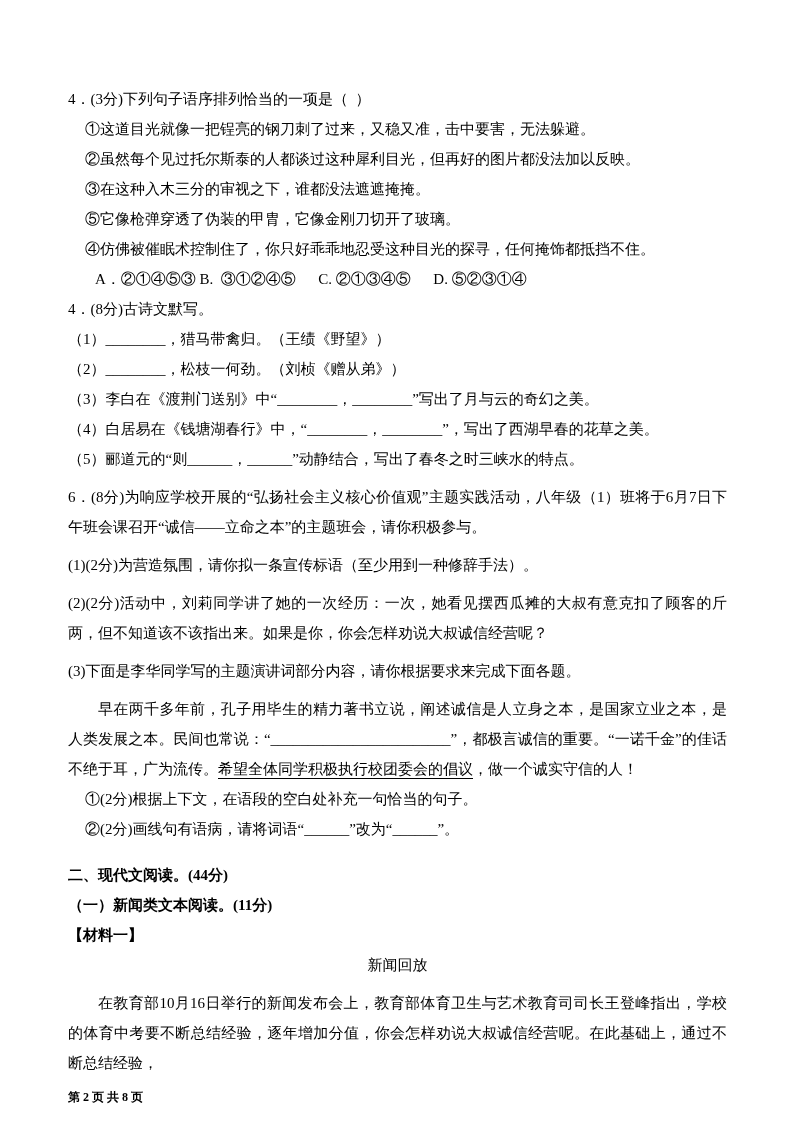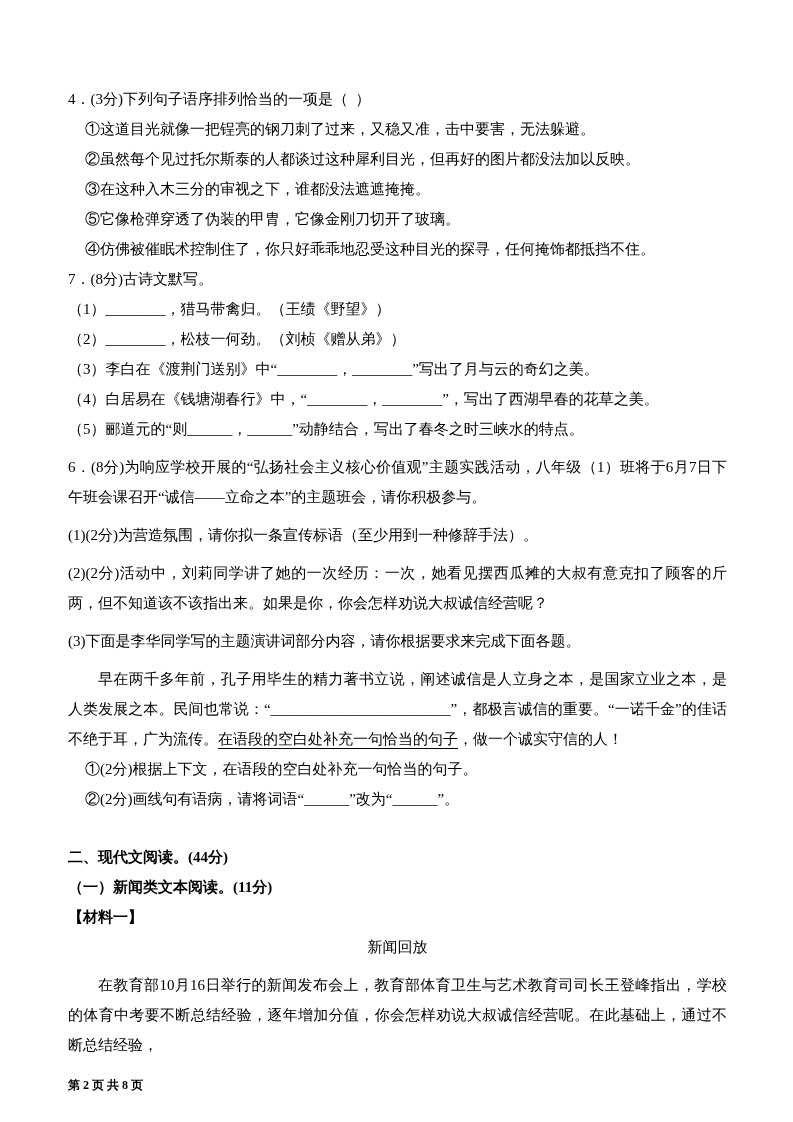--- a/index.html
+++ b/index.html
@@ -17,55 +17,56 @@
     overflow: hidden;
   }
   .line { line-height: 30px; white-space: pre-wrap; }
   .para { line-height: 30px; text-align: justify; margin-top: 8px; }
   .indent1 { padding-left: 17px; }
   .indent2 { padding-left: 17px; }
   .options { padding-left: 27px; white-space: pre-wrap; }
   .ti2 { text-indent: 2em; }
   .bold { font-weight: bold; }
   .center { text-align: center; }
-  .section-gap { margin-top: 28px; }
+  .section-gap { margin-top: 16px; }
   .underlined { text-decoration: underline; text-underline-offset: 4px; }
   .footer {
     position: absolute;
     left: 68px;
-    bottom: 30px;
+    bottom: 18px;
     font-size: 12px;
     font-weight: bold;
     line-height: 14px;
   }
 </style>
 </head>
 <body>
 
 <div class="page">
 
   <div class="line">4．(3分)下列句子语序排列恰当的一项是（  ）</div>
   <div class="line indent1">①这道目光就像一把锃亮的钢刀刺了过来，又稳又准，击中要害，无法躲避。</div>
   <div class="line indent1">②虽然每个见过托尔斯泰的人都谈过这种犀利目光，但再好的图片都没法加以反映。</div>
   <div class="line indent1">③在这种入木三分的审视之下，谁都没法遮遮掩掩。</div>
   <div class="line indent1">⑤它像枪弹穿透了伪装的甲胄，它像金刚刀切开了玻璃。</div>
   <div class="line indent1">④仿佛被催眠术控制住了，你只好乖乖地忍受这种目光的探寻，任何掩饰都抵挡不住。</div>
+  <div class="line options">A．②①④⑤③ B.  ③①②④⑤      C. ②①③④⑤      D. ⑤②③①④</div>
 
-  <div class="line">7．(8分)古诗文默写。</div>
+  <div class="line">4．(8分)古诗文默写。</div>
   <div class="line">（1）________，猎马带禽归。（王绩《野望》）</div>
   <div class="line">（2）________，松枝一何劲。（刘桢《赠从弟》）</div>
   <div class="line">（3）李白在《渡荆门送别》中“________，________”写出了月与云的奇幻之美。</div>
   <div class="line">（4）白居易在《钱塘湖春行》中，“________，________”，写出了西湖早春的花草之美。</div>
   <div class="line">（5）郦道元的“则______，______”动静结合，写出了春冬之时三峡水的特点。</div>
 
   <p class="para">6．(8分)为响应学校开展的“弘扬社会主义核心价值观”主题实践活动，八年级（1）班将于6月7日下午班会课召开“诚信——立命之本”的主题班会，请你积极参与。</p>
   <p class="para">(1)(2分)为营造氛围，请你拟一条宣传标语（至少用到一种修辞手法）。</p>
   <p class="para">(2)(2分)活动中，刘莉同学讲了她的一次经历：一次，她看见摆西瓜摊的大叔有意克扣了顾客的斤两，但不知道该不该指出来。如果是你，你会怎样劝说大叔诚信经营呢？</p>
   <p class="para">(3)下面是李华同学写的主题演讲词部分内容，请你根据要求来完成下面各题。</p>
-  <p class="para ti2"><span>早在两千多年前，孔子用毕生的精力著书立说，阐述诚信是人立身之本，是国家立业之本，是人类发展之本。民间也常说：“________________________”，都极言诚信的重要。“一诺千金”的佳话不绝于耳，广为流传。</span><span class="underlined">在语段的空白处补充一句恰当的句子</span><span>，做一个诚实守信的人！</span></p>
+  <p class="para ti2"><span>早在两千多年前，孔子用毕生的精力著书立说，阐述诚信是人立身之本，是国家立业之本，是人类发展之本。民间也常说：“________________________”，都极言诚信的重要。“一诺千金”的佳话不绝于耳，广为流传。</span><span class="underlined">希望全体同学积极执行校团委会的倡议</span><span>，做一个诚实守信的人！</span></p>
   <div class="line indent2">①(2分)根据上下文，在语段的空白处补充一句恰当的句子。</div>
   <div class="line indent2">②(2分)画线句有语病，请将词语“______”改为“______”。</div>
 
   <div class="line bold section-gap">二、现代文阅读。(44分)</div>
   <div class="line bold">（一）新闻类文本阅读。(11分)</div>
   <div class="line bold">【材料一】</div>
   <div class="line center">新闻回放</div>
   <p class="para ti2">在教育部10月16日举行的新闻发布会上，教育部体育卫生与艺术教育司司长王登峰指出，学校的体育中考要不断总结经验，逐年增加分值，你会怎样劝说大叔诚信经营呢。在此基础上，通过不断总结经验，</p>
 
   <div class="footer">第 2 页 共 8 页</div>

